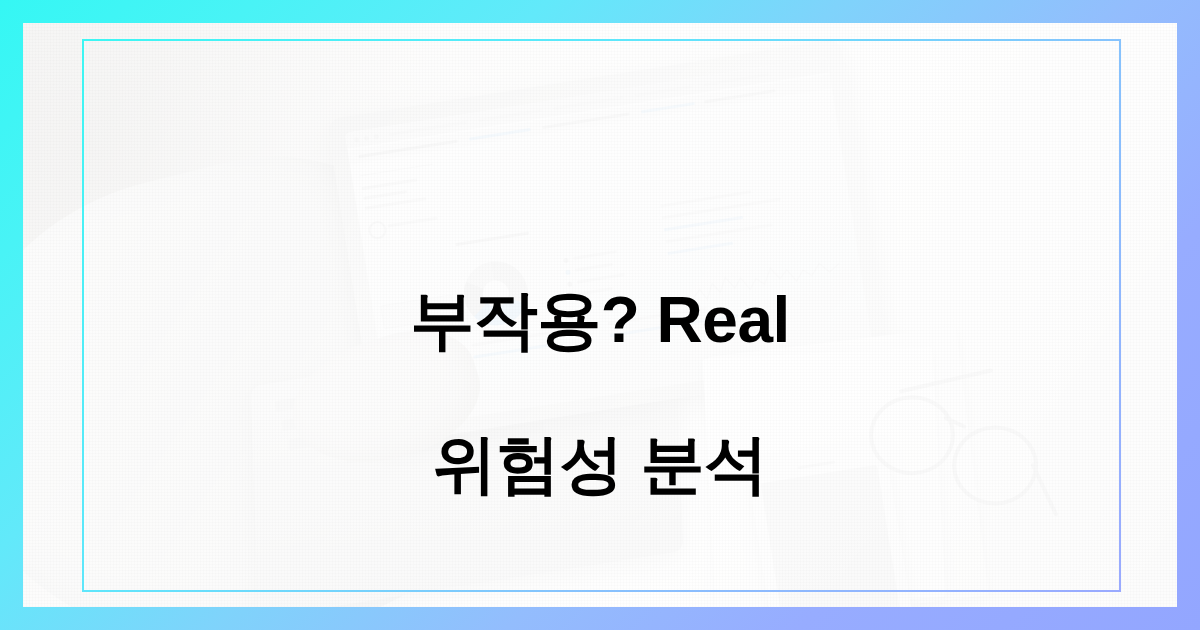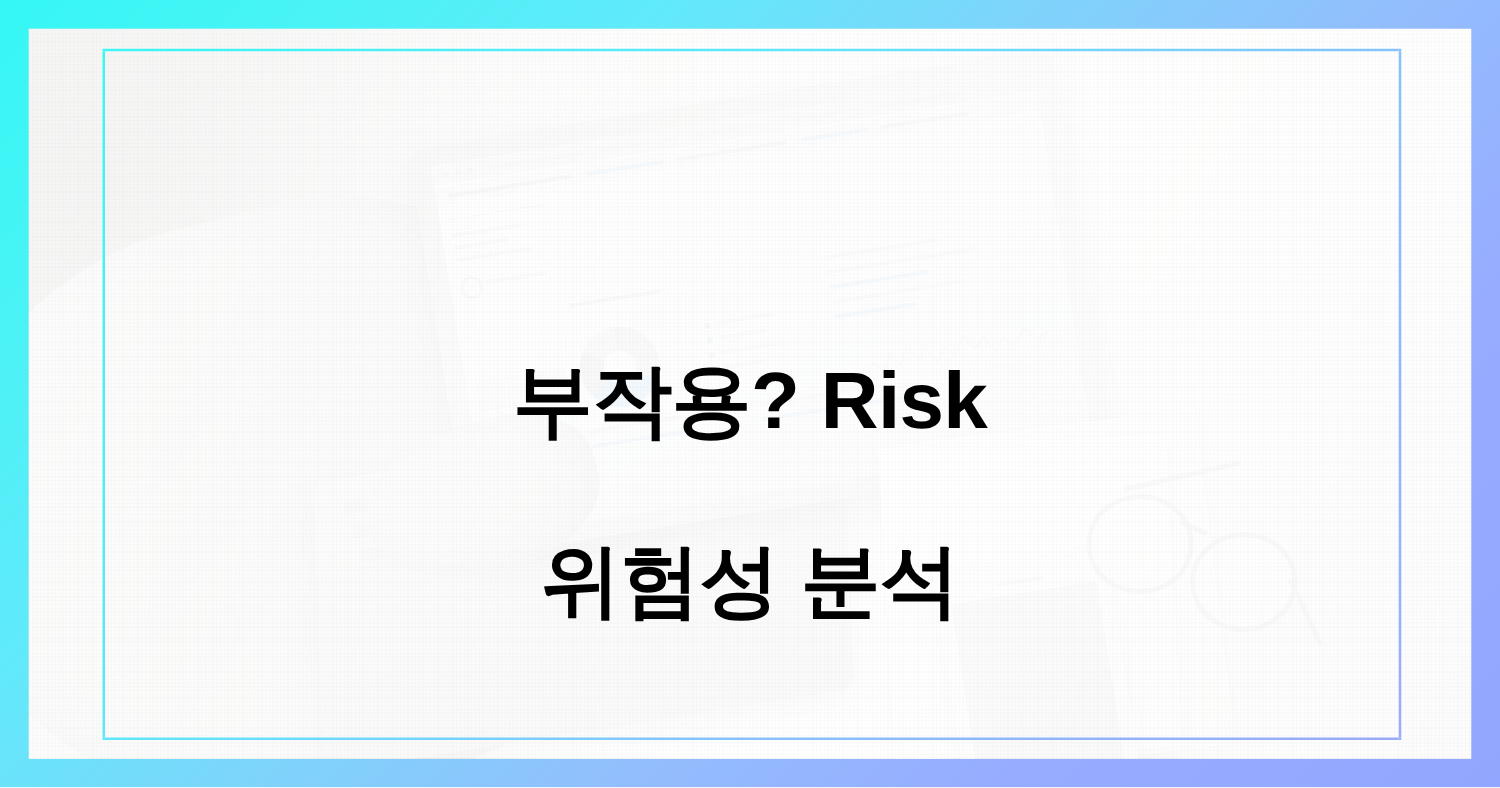--- a/index.html
+++ b/index.html
@@ -345,17 +345,17 @@
         <div class="temple2"></div>
       </div>
 
       <div class="veil"></div>
     </div>
 
     <div class="inner-rule"></div>
   </div>
 
   <div class="headline">
-    <span class="ln">부작용? Risk</span>
+    <span class="ln">부작용? Real</span>
     <span class="ln">위험성 분석</span>
   </div>
 
 </div>
 
 </body></html>

